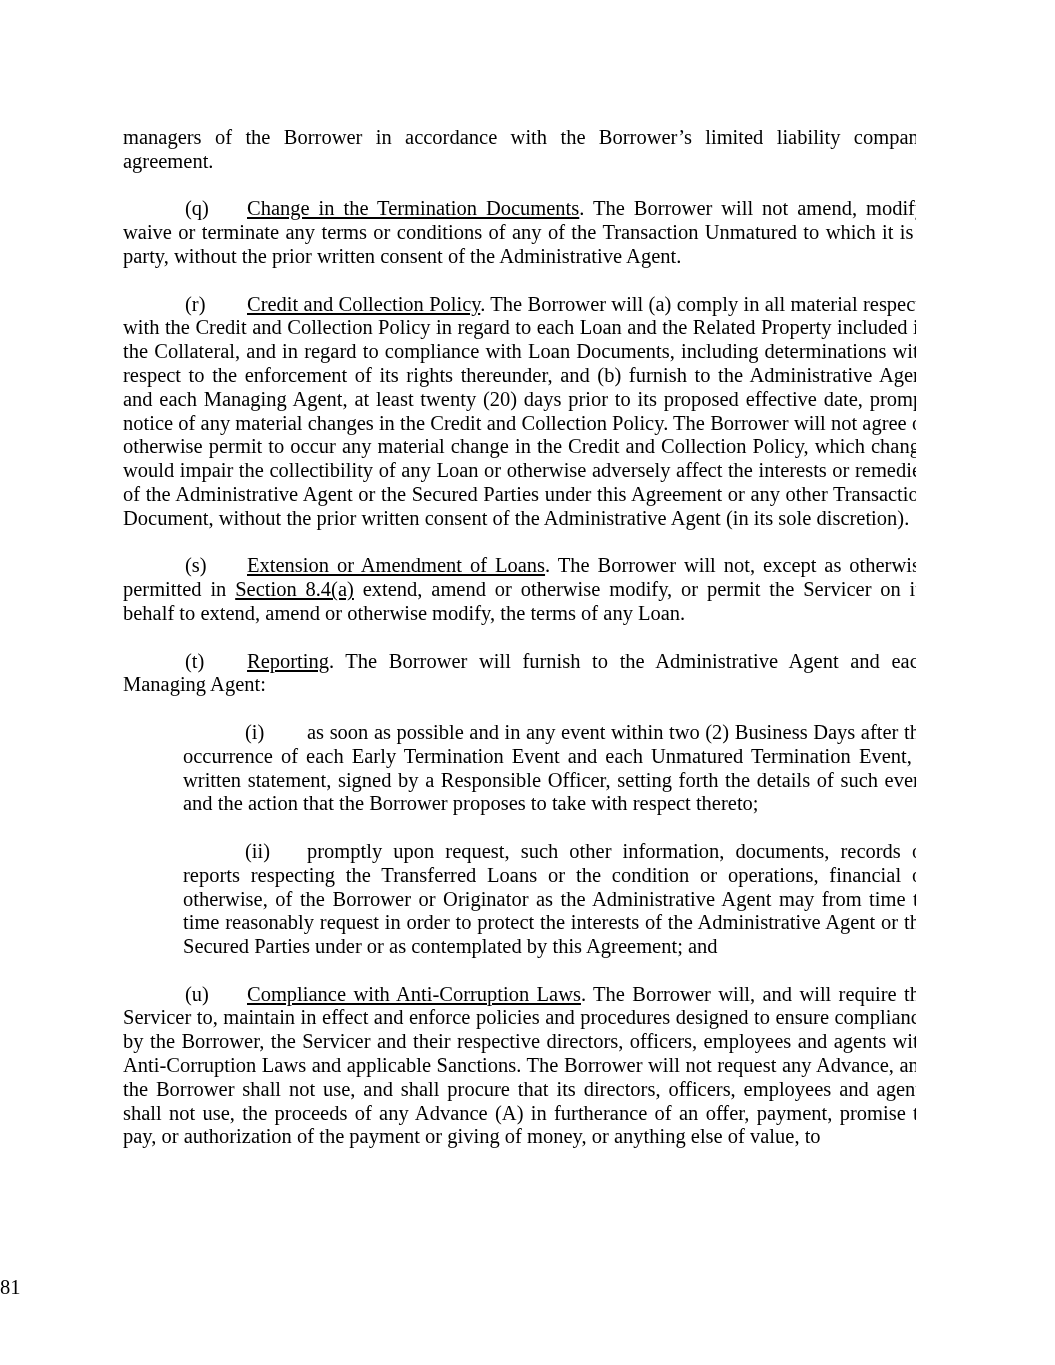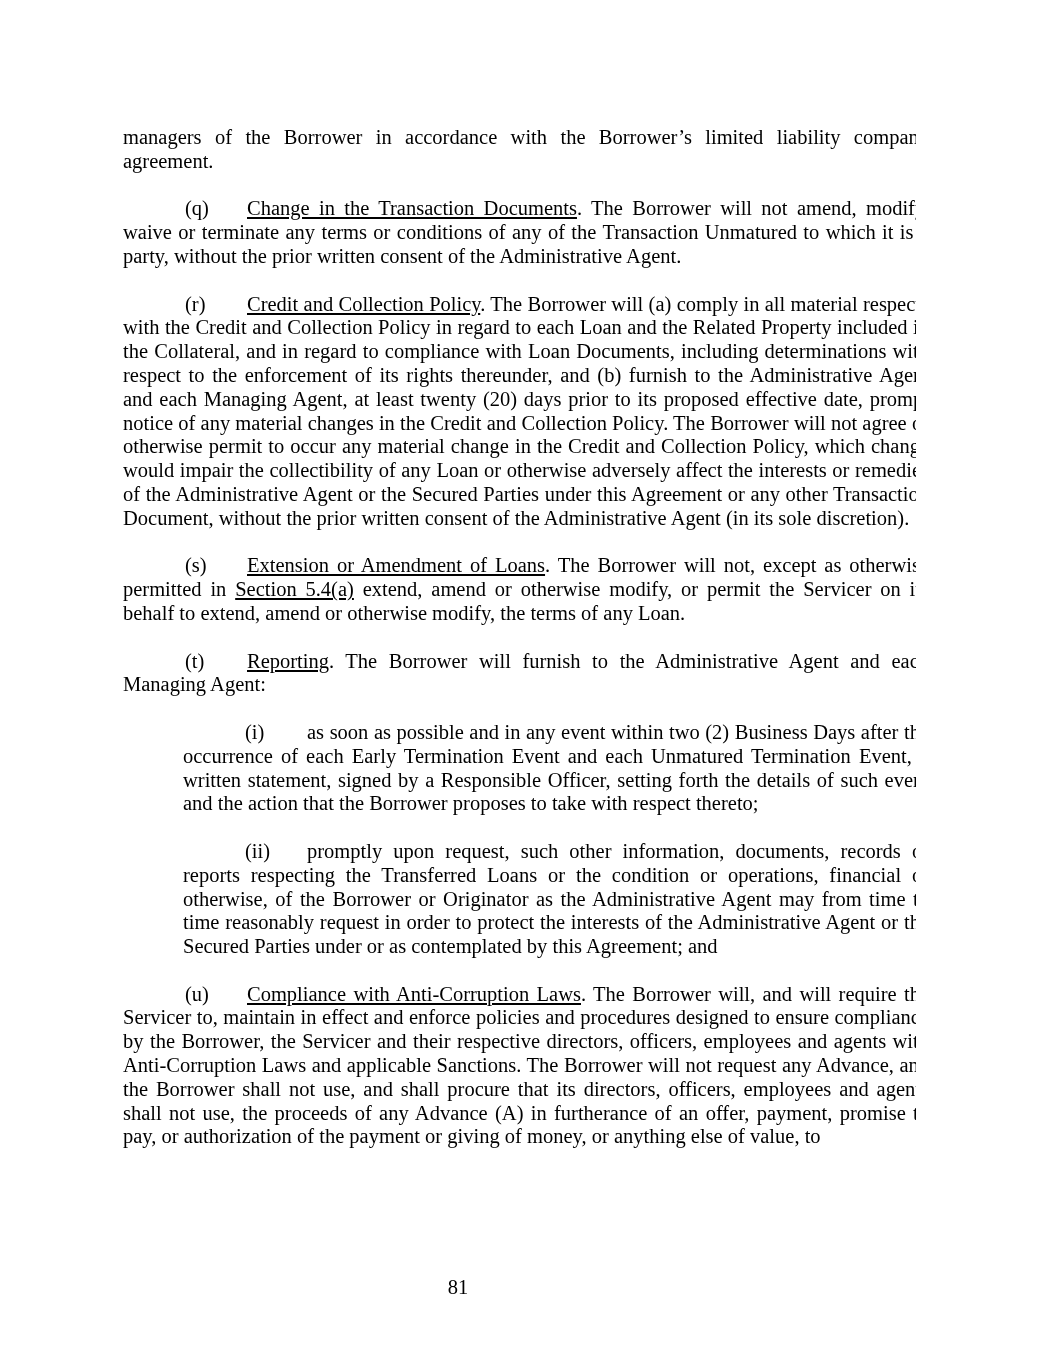--- a/index.html
+++ b/index.html
@@ -41,32 +41,32 @@
     text-indent: 0;
     text-align: left;
     vertical-align: baseline;
   }
   .u { text-decoration: underline; }
   .page-number {
     position: absolute;
     left: 0;
     width: 100%;
     top: 1276px;
-    text-align: center;
+    text-align: left;
     font-size: 20.5px;
   }
 </style>
 </head>
 <body>
 
 <div class="page">
   <div class="content">
       <p class="para body"><span>managers of the Borrower in accordance with the Borrower’s limited liability company agreement.</span></p>
-      <p class="para lettered"><span class="tab-label">(q)</span><span class="u">Change in the Transaction Documents</span><span>.  The Borrower will not amend, modify, waive or terminate any terms or conditions of any of the Transaction Unmatured to which it is a party, without the prior written consent of the Administrative Agent.</span></p>
+      <p class="para lettered"><span class="tab-label">(q)</span><span class="u">Change in the Termination Documents</span><span>.  The Borrower will not amend, modify, waive or terminate any terms or conditions of any of the Transaction Unmatured to which it is a party, without the prior written consent of the Administrative Agent.</span></p>
       <p class="para lettered"><span class="tab-label">(r)</span><span class="u">Credit and Collection Policy</span><span>.  The Borrower will (a) comply in all material respects with the Credit and Collection Policy in regard to each Loan and the Related Property included in the Collateral, and in regard to compliance with Loan Documents, including determinations with respect to the enforcement of its rights thereunder, and (b) furnish to the Administrative Agent and each Managing Agent, at least twenty (20) days prior to its proposed effective date, prompt notice of any material changes in the Credit and Collection Policy.  The Borrower will not agree or otherwise permit to occur any material change in the Credit and Collection Policy, which change would impair the collectibility of any Loan or otherwise adversely affect the interests or remedies of the Administrative Agent or the Secured Parties under this Agreement or any other Transaction Document, without the prior written consent of the Administrative Agent (in its sole discretion).</span></p>
-      <p class="para lettered"><span class="tab-label">(s)</span><span class="u">Extension or Amendment of Loans</span><span>.  The Borrower will not, except as otherwise permitted in </span><span class="u">Section 5.4(a)</span><span> extend, amend or otherwise modify, or permit the Servicer on its behalf to extend, amend or otherwise modify, the terms of any Loan.</span></p>
+      <p class="para lettered"><span class="tab-label">(s)</span><span class="u">Extension or Amendment of Loans</span><span>.  The Borrower will not, except as otherwise permitted in </span><span class="u">Section 8.4(a)</span><span> extend, amend or otherwise modify, or permit the Servicer on its behalf to extend, amend or otherwise modify, the terms of any Loan.</span></p>
       <p class="para lettered"><span class="tab-label">(t)</span><span class="u">Reporting</span><span>.  The Borrower will furnish to the Administrative Agent and each Managing Agent:</span></p>
       <p class="para sub"><span class="tab-label">(i)</span><span>as soon as possible and in any event within two (2) Business Days after the occurrence of each Early Termination Event and each Unmatured Termination Event, a written statement, signed by a Responsible Officer, setting forth the details of such event and the action that the Borrower proposes to take with respect thereto;</span></p>
       <p class="para sub"><span class="tab-label">(ii)</span><span>promptly upon request, such other information, documents, records or reports respecting the Transferred Loans or the condition or operations, financial or otherwise, of the Borrower or Originator as the Administrative Agent may from time to time reasonably request in order to protect the interests of the Administrative Agent or the Secured Parties under or as contemplated by this Agreement; and</span></p>
       <p class="para lettered"><span class="tab-label">(u)</span><span class="u">Compliance with Anti-Corruption Laws</span><span>.  The Borrower will, and will require the Servicer to, maintain in effect and enforce policies and procedures designed to ensure compliance by the Borrower, the Servicer and their respective directors, officers, employees and agents with Anti-Corruption Laws and applicable Sanctions.  The Borrower will not request any Advance, and the Borrower shall not use, and shall procure that its directors, officers, employees and agents shall not use, the proceeds of any Advance (A) in furtherance of an offer, payment, promise to pay, or authorization of the payment or giving of money, or anything else of value, to</span></p>
     </div>
   <div class="page-number">81</div>
 </div>
 
 </body></html>

